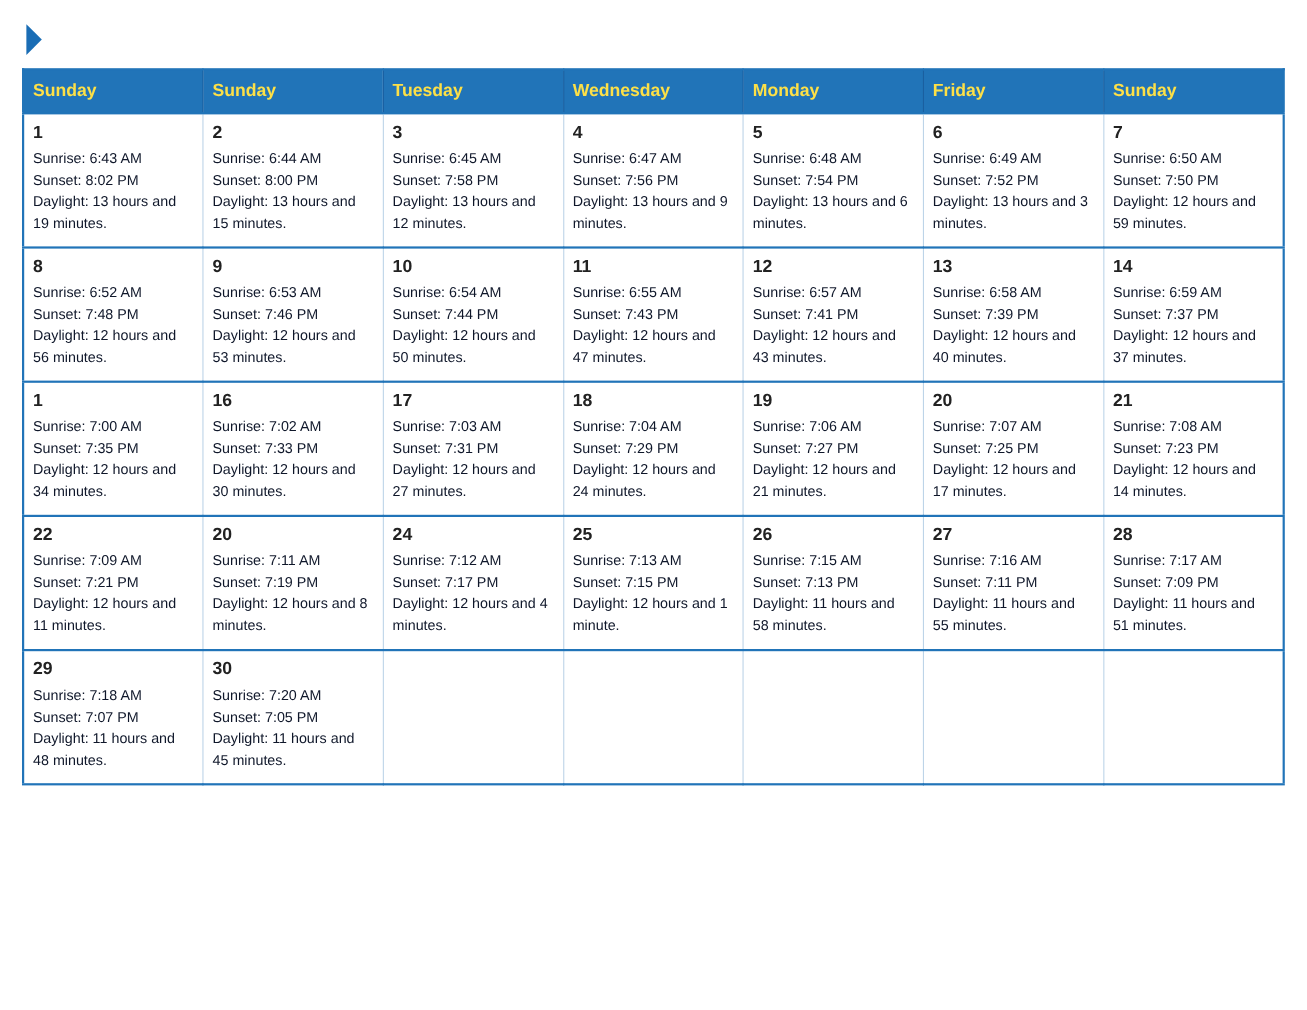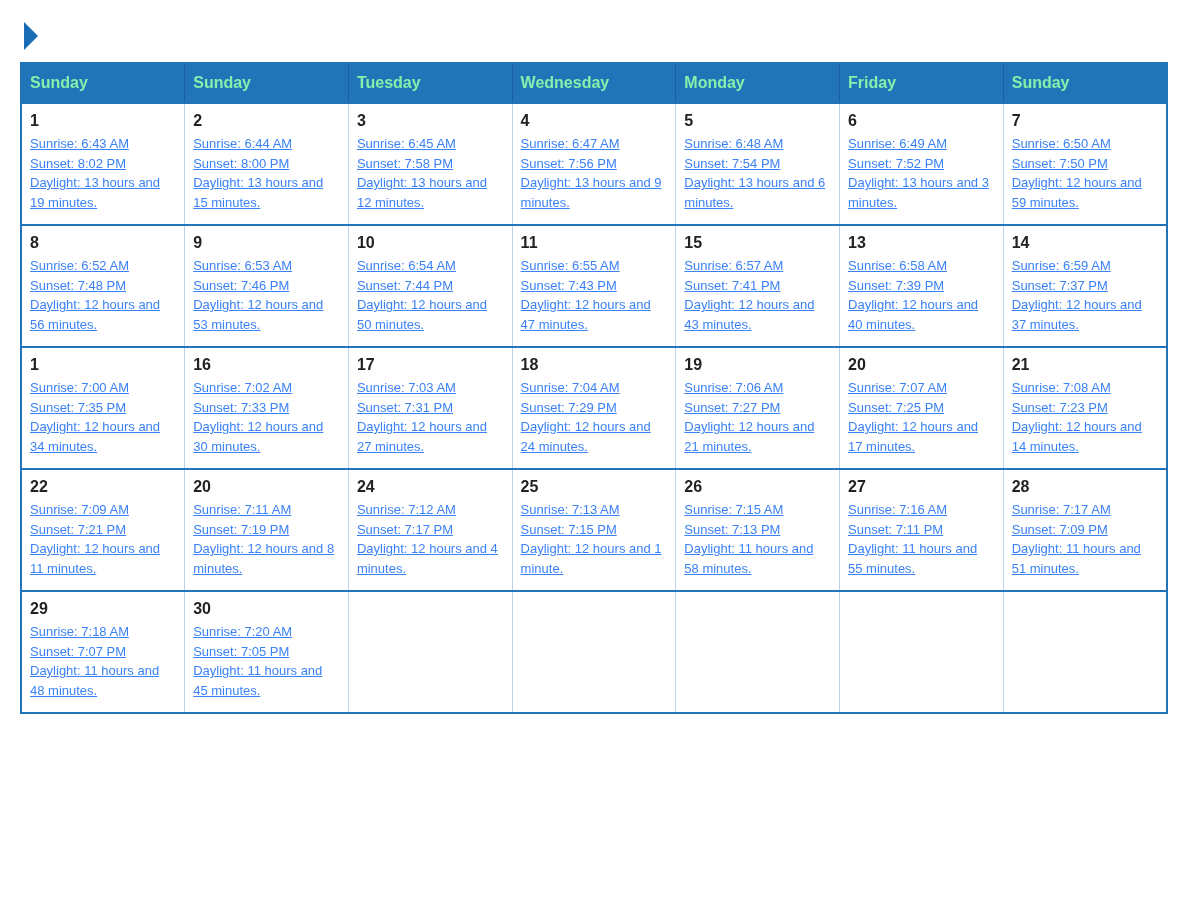--- a/index.html
+++ b/index.html
@@ -59,21 +59,21 @@
       color: #444;
       margin-top: 4px;
     }
     .calendar {
       width: 100%;
       border-collapse: collapse;
       border: 2px solid #2174b8;
     }
     .calendar th {
       background-color: #2174b8;
-      color: #86efac;
+      color: #fde047;
       font-size: 16px;
       font-weight: bold;
       padding: 10px 8px;
       text-align: left;
       border: 1px solid #1a5fa0;
     }
     .calendar td {
       vertical-align: top;
       padding: 8px 8px 12px 8px;
       border: 1px solid #bdd4e8;
@@ -85,23 +85,22 @@
     }
     .day-num {
       font-size: 16px;
       font-weight: bold;
       color: #222;
       display: block;
       margin-bottom: 4px;
     }
     .day-info {
       font-size: 13px;
-      color: #3b82f6;
+      color: #0f172a;
       line-height: 1.5;
-      text-decoration: underline;
     }
     .empty-cell {
       background: #fff;
     }
   </style>
 </head>
 <body>
 
 <div class="header">
   <div class="logo">
@@ -215,21 +214,21 @@
       </td>
         <td>
         <span class="day-num">11</span>
         <div class="day-info">
           Sunrise: 6:55 AM<br>
           Sunset: 7:43 PM<br>
           Daylight: 12 hours and 47 minutes.
         </div>
       </td>
         <td>
-        <span class="day-num">15</span>
+        <span class="day-num">12</span>
         <div class="day-info">
           Sunrise: 6:57 AM<br>
           Sunset: 7:41 PM<br>
           Daylight: 12 hours and 43 minutes.
         </div>
       </td>
         <td>
         <span class="day-num">13</span>
         <div class="day-info">
           Sunrise: 6:58 AM<br>

